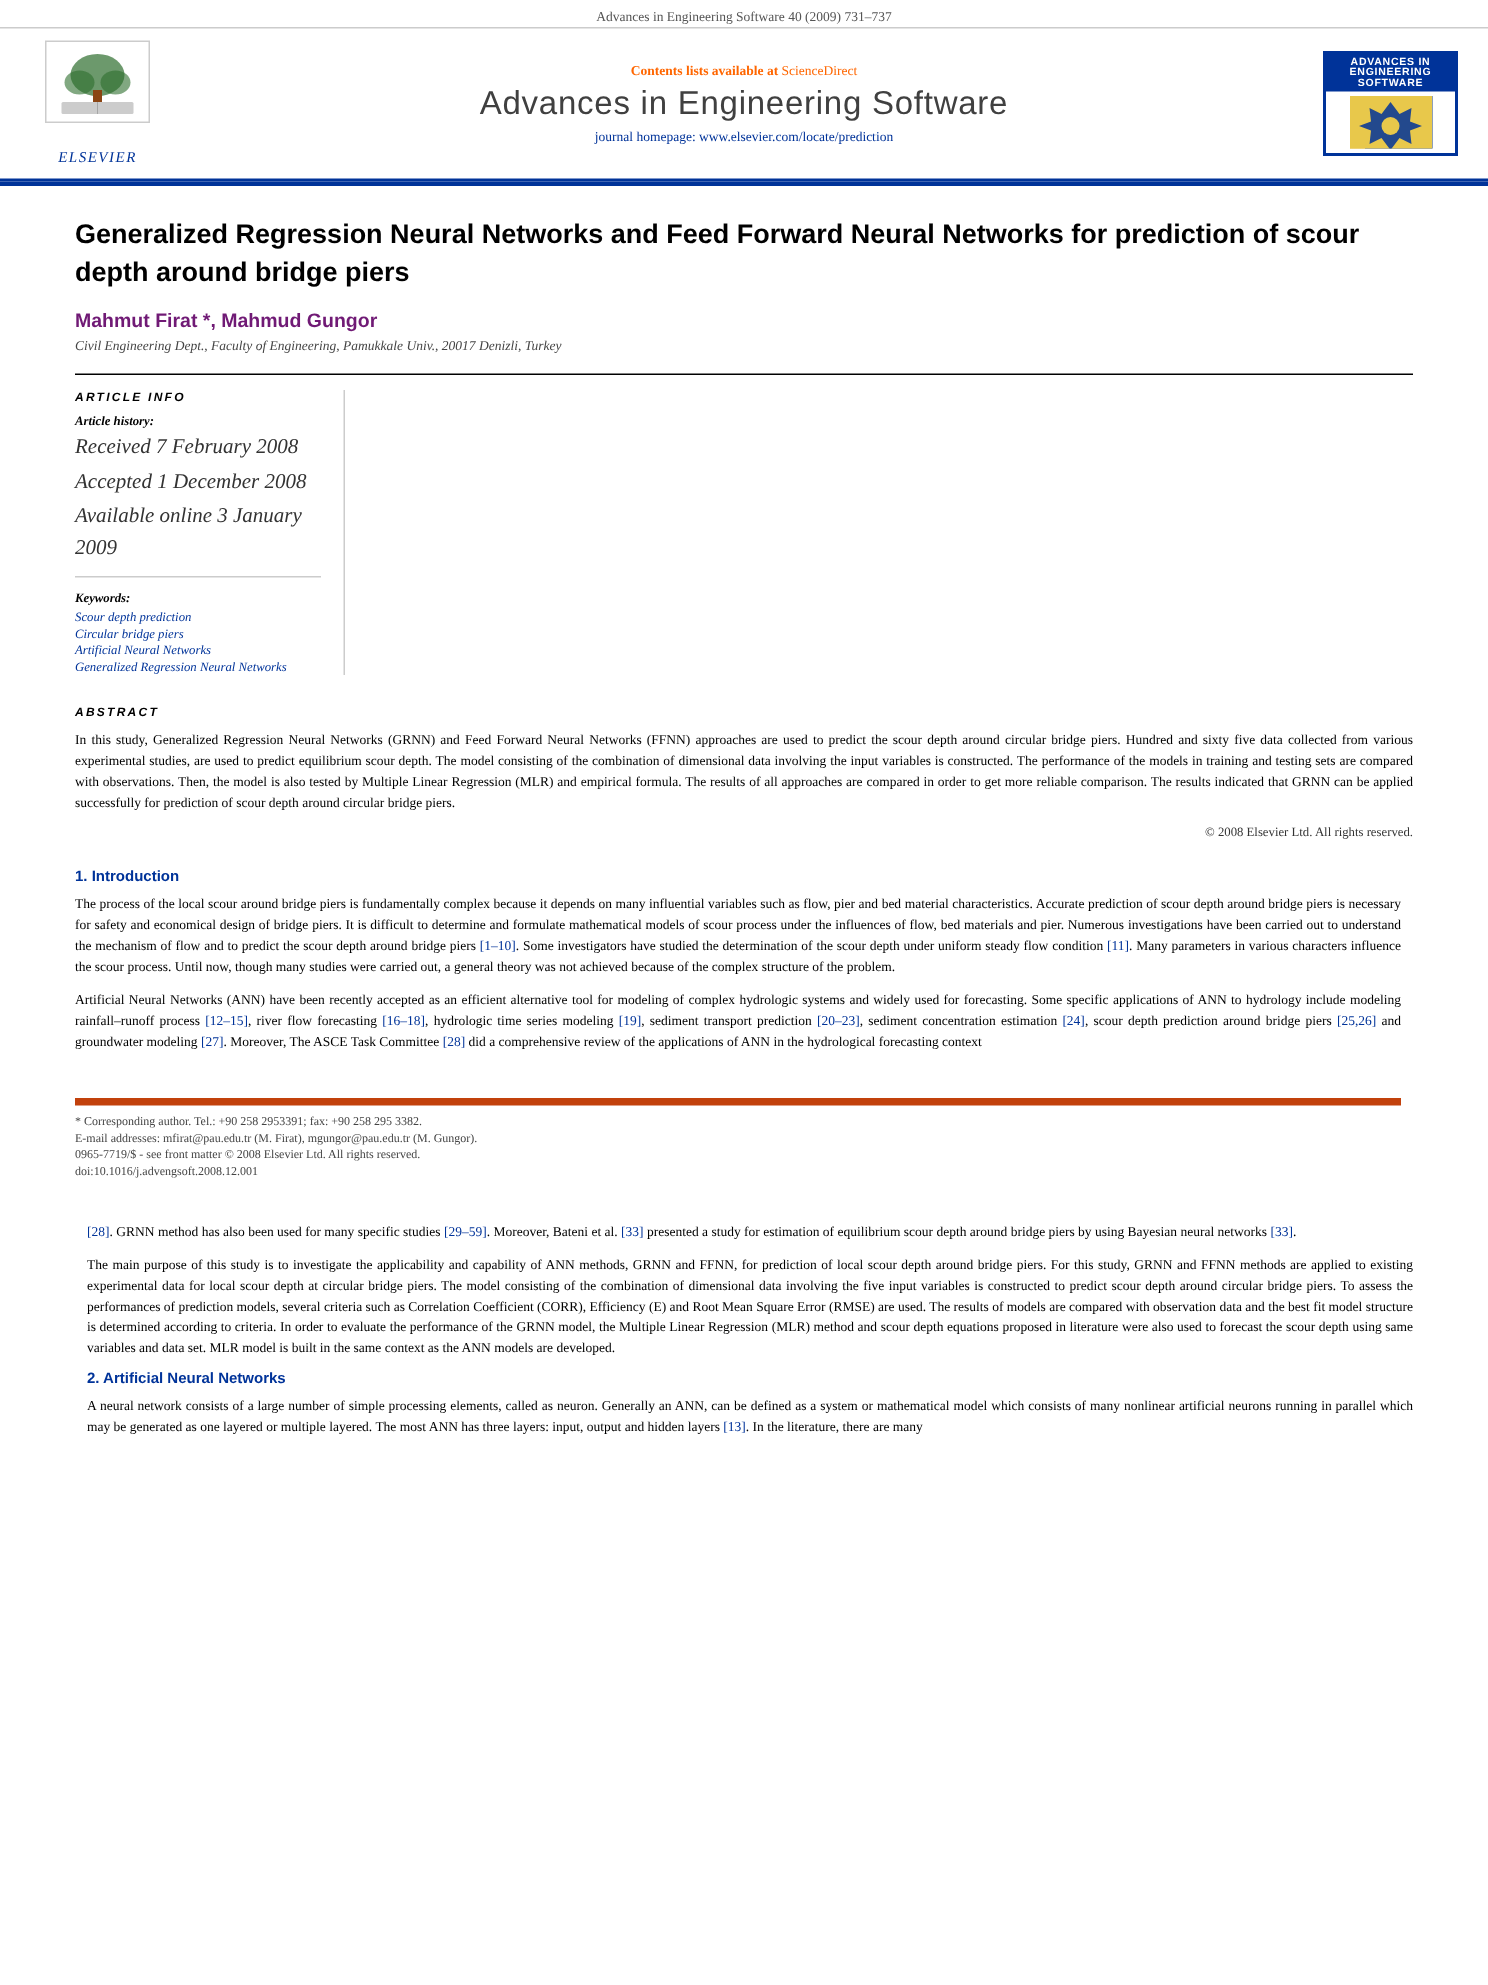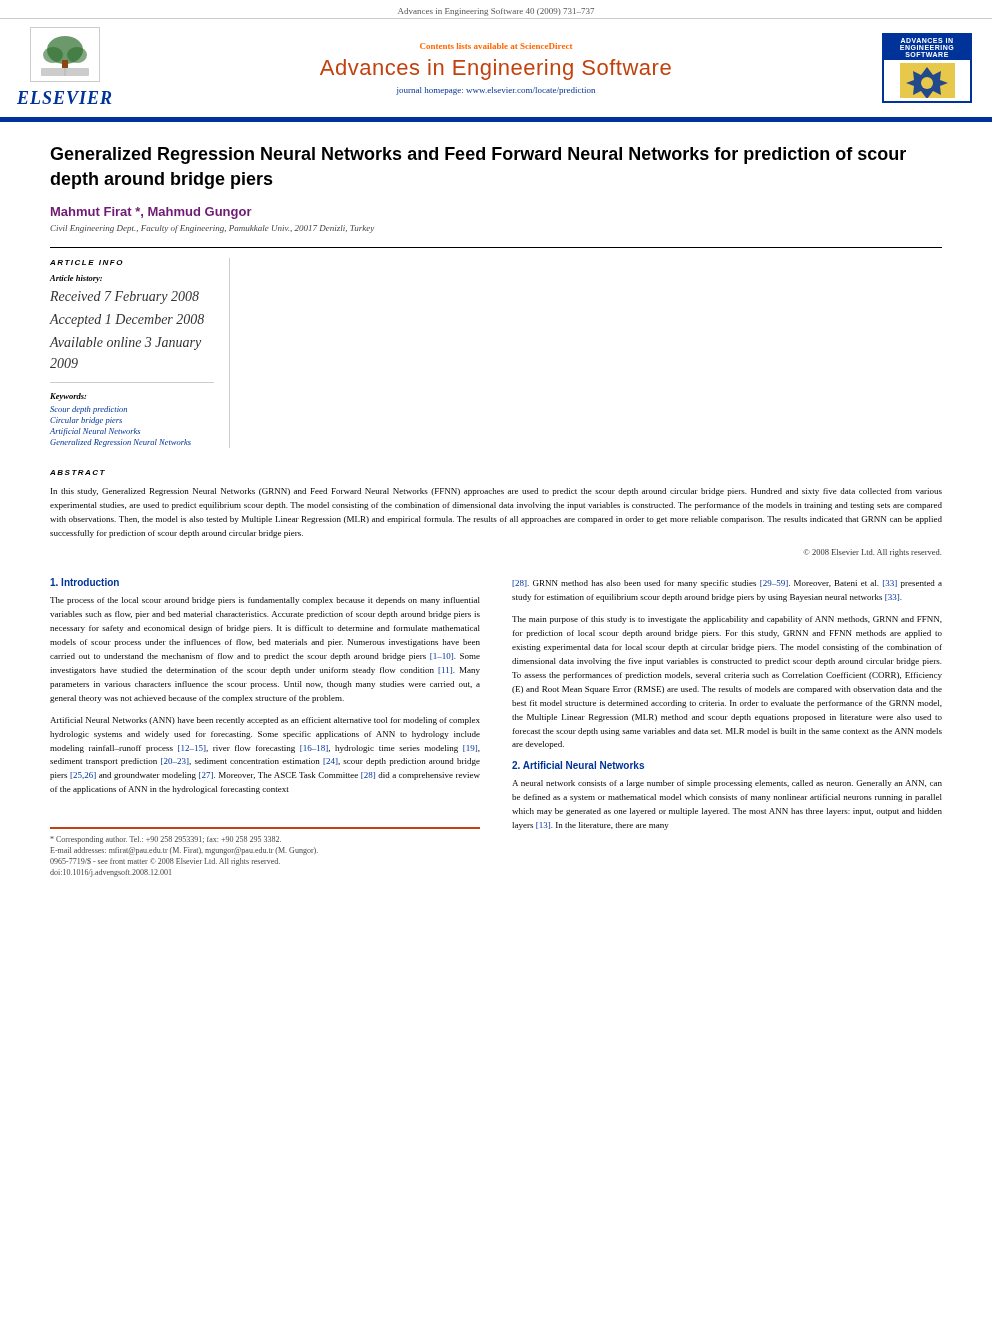--- a/index.html
+++ b/index.html
@@ -43,44 +43,44 @@
       display: flex;
       align-items: center;
       justify-content: center;
       font-size: 7px;
       color: #003399;
       font-weight: bold;
       overflow: hidden;
       position: relative;
     }
     .elsevier-text {
-      font-size: 18px;
-      font-weight: bold;
+      font-size: 10px;
+      font-weight: normal;
       color: #003399;
       letter-spacing: 1px;
-      margin-top: 6px;
+      margin-top: 18px;
       font-style: italic;
     }
     .journal-banner .journal-center {
       text-align: center;
       flex: 1;
       padding: 0 20px;
     }
     .science-direct-link {
       font-size: 9px;
       color: #555;
       margin-bottom: 4px;
     }
     .science-direct-link span {
       color: #ff6600;
       font-weight: bold;
     }
     .journal-title-banner {
       font-size: 22px;
-      color: #c2410c;
+      color: #404040;
       font-family: Arial, sans-serif;
       font-weight: normal;
       letter-spacing: 0.5px;
     }
     .journal-homepage {
       font-size: 9px;
       color: #555;
       margin-top: 4px;
     }
     .journal-homepage span {
@@ -224,21 +224,22 @@
     .abstract-copyright {
       font-size: 8.5px;
       text-align: right;
       margin-top: 6px;
       color: #333;
     }
 
     
     .main-body {
       display: flex;
-      gap: 16px;
+      gap: 28px;
+      flex-direction: column;
     }
     .col-left {
       flex: 1;
       padding-right: 8px;
     }
     .col-right {
       flex: 1;
       padding-left: 8px;
     }
 
@@ -257,21 +258,21 @@
       color: #000;
       margin-bottom: 8px;
     }
 
     .body-text a, .inline-link {
       color: #003399;
       text-decoration: none;
     }
 
     .footnote-section {
-      border-top: 2px solid #c2410c;
+      border-top: 5px solid #c2410c;
       margin-top: 30px;
       padding-top: 6px;
       font-size: 8px;
       color: #444;
     }
     .footnote-line {
       margin-bottom: 2px;
     }
   </style>
 </head>
@@ -296,21 +297,21 @@
 
         <rect x="8" y="38" width="48" height="8" fill="#cccccc" rx="1"></rect>
         <line x1="32" y1="38" x2="32" y2="46" stroke="#999" stroke-width="0.5"></line>
       </svg>
     </div>
     <div class="elsevier-text">ELSEVIER</div>
   </div>
 
   <div class="journal-center">
     <div class="science-direct-link">
-      <span>Contents lists available at </span><span style="color:#ff6600;font-weight:bold;cursor:pointer;">ScienceDirect</span>
+      <span>Contents lists available at </span><span style="color:#ff6600;font-weight:normal;cursor:pointer;">ScienceDirect</span>
     </div>
     <div class="journal-title-banner">Advances in Engineering Software</div>
     <div class="journal-homepage">
       <span>journal homepage: </span><span style="color:#003399;cursor:pointer;">www.elsevier.com/locate/prediction</span>
     </div>
   </div>
 
   <div class="journal-logo">
     <div class="journal-logo-inner">
       <div>ADVANCES IN</div>

